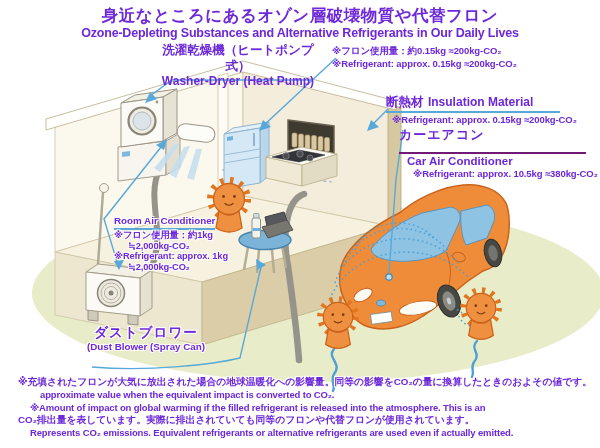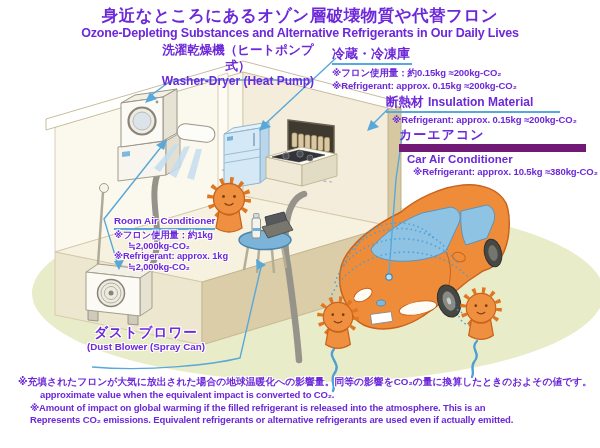--- a/index.html
+++ b/index.html
@@ -25,21 +25,21 @@
   #fridge-label .note{margin-top:2px;}
   
   #insulation-label{left:386px;top:91px;line-height:1.2;}
   #insulation-label .ttl{display:block;width:174px;border-bottom:2px solid #58a8da;padding-bottom:1px;}
   #insulation-label .jp{font-size:12.5px;font-weight:bold;}
   #insulation-label .en{font-size:12px;font-weight:bold;}
   #insulation-label .note{margin:1px 0 0 6px;}
   
   #carac-label{left:399px;top:127px;line-height:1.2;}
   #carac-label .jp{display:block;width:187px;font-size:13px;font-weight:bold;
-      border-bottom:8px solid #701a75;padding-bottom:1px;letter-spacing:1px;}
+      border-bottom:2px solid #701a75;padding-bottom:9px;letter-spacing:1px;}
   #carac-label .en{display:block;font-size:11.5px;font-weight:bold;margin:1px 0 0 8px;}
   #carac-label .note{margin-left:14px;}
   
   #roomac-label{left:114px;top:210px;line-height:1.18;}
   #roomac-label .ttl{display:inline-block;font-size:9.8px;font-weight:bold;
       border-bottom:2px solid #58a8da;padding-bottom:1px;}
   #roomac-label .note{font-size:9.3px;}
   #roomac-label .indent{margin-left:14px;}
   
   #dust-label{left:78px;top:325px;width:136px;text-align:center;line-height:1.2;}
@@ -235,21 +235,20 @@
     <div class="jp">身近なところにあるオゾン層破壊物質や代替フロン</div>
     <div class="en">Ozone-Depleting Substances and Alternative Refrigerants in Our Daily Lives</div>
   </div>
 
   <div class="label" id="washer-label">
     <div class="jp">洗濯乾燥機（ヒートポンプ式）</div>
     <div class="en">Washer-Dryer (Heat Pump)</div>
   </div>
 
   <div class="label" id="fridge-label">
-    <span class="ttl">冷蔵・冷凍庫</span>
     <div class="note">※フロン使用量：約0.15kg ≈200kg-CO₂</div>
     <div class="note">※Refrigerant: approx. 0.15kg ≈200kg-CO₂</div>
   </div>
 
   <div class="label" id="insulation-label">
     <span class="ttl">
       <span class="jp">断熱材</span>
       <span class="en">Insulation Material</span>
     </span>
     <div class="note">※Refrigerant: approx. 0.15kg ≈200kg-CO₂</div>
@@ -271,16 +270,17 @@
 
   <div class="label halo" id="dust-label">
     <div class="jp">ダストブロワー</div>
     <div class="en">(Dust Blower (Spray Can)</div>
   </div>
 
   <div class="label halo" id="footer">
     <div class="fjp">※充填されたフロンが大気に放出された場合の地球温暖化への影響量。同等の影響をCO₂の量に換算したときのおよその値です。</div>
     <div class="fen ind2">approximate value when the equivalent impact is converted to CO₂.</div>
     <div class="fen ind1">※Amount of impact on global warming if the filled refrigerant is released into the atmosphere. This is an</div>
+    <div class="fjp">CO₂排出量を表しています。実際に排出されていても同等のフロンや代替フロンが使用されています。</div>
     <div class="fen ind1">Represents CO₂ emissions. Equivalent refrigerants or alternative refrigerants are used even if actually emitted.</div>
   </div>
 
 </div>
 
 </body></html>

